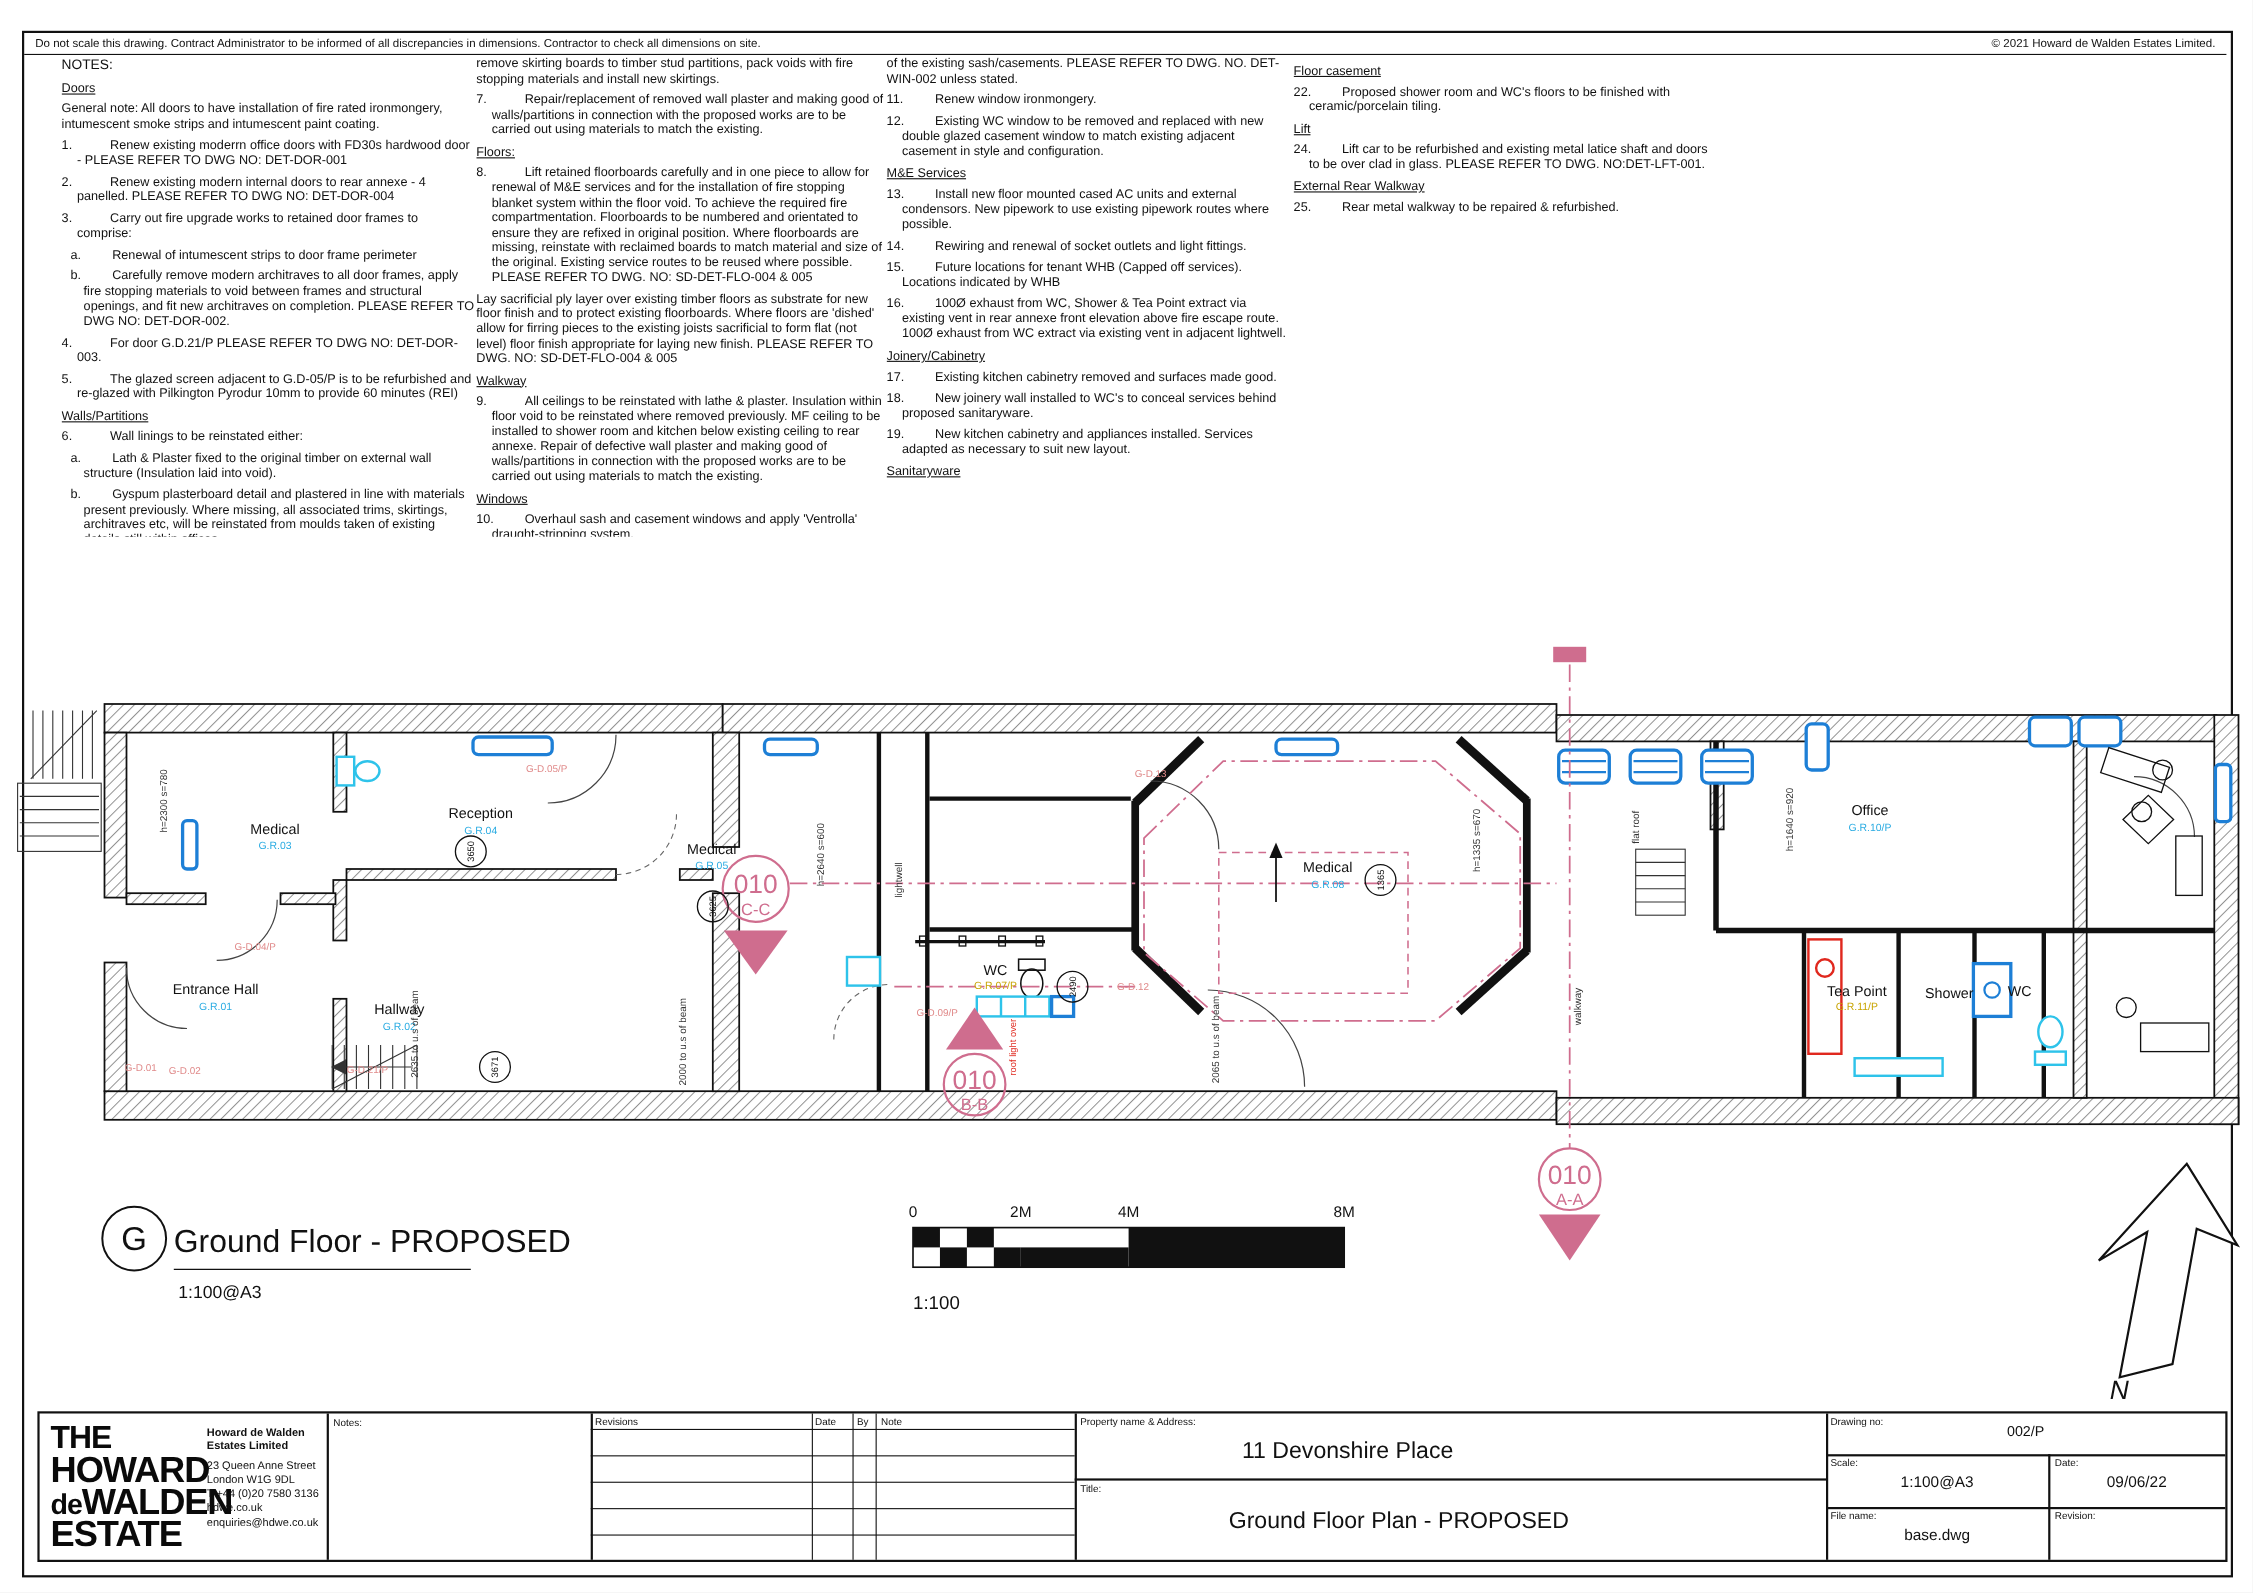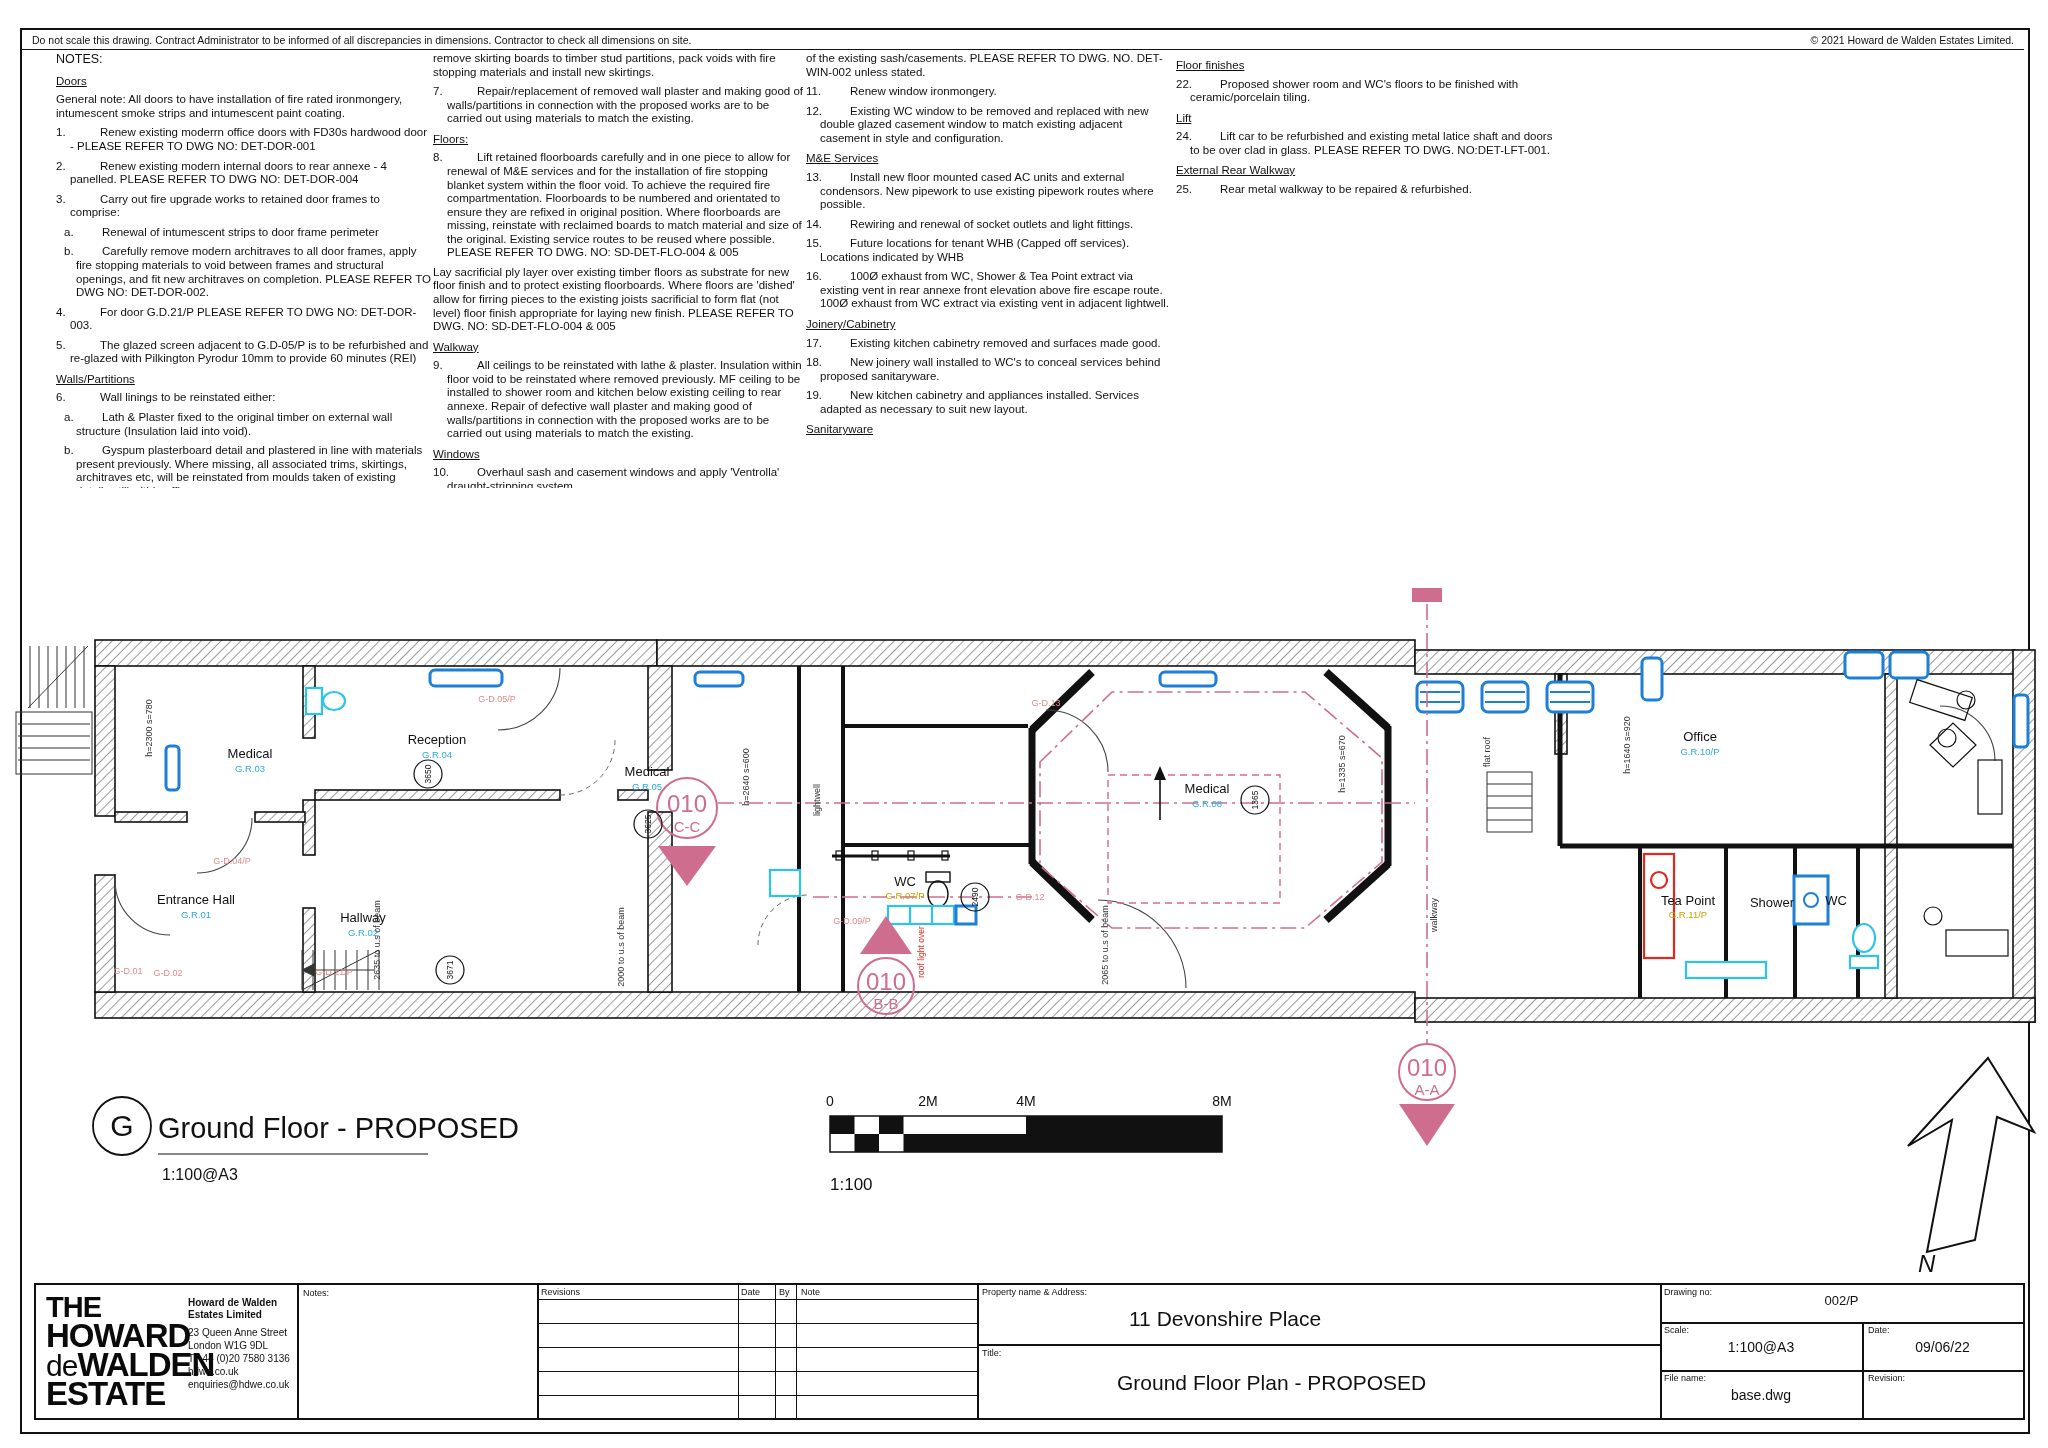--- a/index.html
+++ b/index.html
@@ -55,21 +55,21 @@
   .sbr{font-size:17px;fill:#111;}
   .nlet{font-size:24px;fill:#111;font-style:italic;}
   
   .tblock{position:absolute;left:34px;top:1283px;width:1987px;height:133px;
           border:2px solid #111;box-sizing:content-box;font-size:10px;}
   .vline{position:absolute;top:0;width:0;height:100%;border-left:2px solid #111;}
   .tb-label{position:absolute;font-size:9px;color:#111;}
   .logo{position:absolute;left:10px;top:10px;font-weight:800;line-height:0.88;
         letter-spacing:-1px;color:#0a0a0a;}
   .logo .l1{font-size:29px}.logo .l2,.logo .l3,.logo .l4{font-size:33px}
-  .logo .de{font-size:30px;font-weight:400;}
+  .logo .de{font-size:26px;font-weight:700;}
   .company{position:absolute;left:152px;top:12px;font-size:10px;line-height:1.3;}
   .company .b{font-weight:bold;line-height:1.15;}
   .company .sp{height:6px;}
   .revgrid .rline{position:absolute;left:0;width:100%;border-top:1.5px solid #111;height:0;}
   .bigval{position:absolute;font-size:21px;color:#111;}
   .midval{position:absolute;font-size:14px;color:#111;}
 </style>
 </head>
 <body>
 
@@ -117,21 +117,21 @@
       <div class="note-item"><span class="num">14.</span>Rewiring and renewal of socket outlets and light fittings.</div>
       <div class="note-item"><span class="num">15.</span>Future locations for tenant WHB (Capped off services). Locations indicated by WHB</div>
       <div class="note-item"><span class="num">16.</span>100Ø exhaust from WC, Shower &amp; Tea Point extract via existing vent in rear annexe front elevation above fire escape route. 100Ø exhaust from WC extract via existing vent in adjacent lightwell.</div>
       <div class="note-heading">Joinery/Cabinetry</div>
       <div class="note-item"><span class="num">17.</span>Existing kitchen cabinetry removed and surfaces made good.</div>
       <div class="note-item"><span class="num">18.</span>New joinery wall installed to WC's to conceal services behind proposed sanitaryware.</div>
       <div class="note-item"><span class="num">19.</span>New kitchen cabinetry and appliances installed. Services adapted as necessary to suit new layout.</div>
       <div class="note-heading">Sanitaryware</div>
     </div>
   <div class="note-col nc4">
-      <div class="note-heading">Floor finishes</div>
+      <div class="note-heading">Floor casement</div>
       <div class="note-item"><span class="num">22.</span>Proposed shower room and WC's floors to be finished with ceramic/porcelain tiling.</div>
       <div class="note-heading">Lift</div>
       <div class="note-item"><span class="num">24.</span>Lift car to be refurbished and existing metal latice shaft and doors to be over clad in glass. PLEASE REFER TO DWG. NO:DET-LFT-001.</div>
       <div class="note-heading">External Rear Walkway</div>
       <div class="note-item"><span class="num">25.</span>Rear metal walkway to be repaired &amp; refurbished.</div>
     </div>
 
   <svg class="plan-svg" width="2048" height="790" viewBox="0 490 2048 790" xmlns="http://www.w3.org/2000/svg">
     <defs>
       <pattern id="hatch" width="7" height="7" patternUnits="userSpaceOnUse" patternTransform="rotate(45)">

